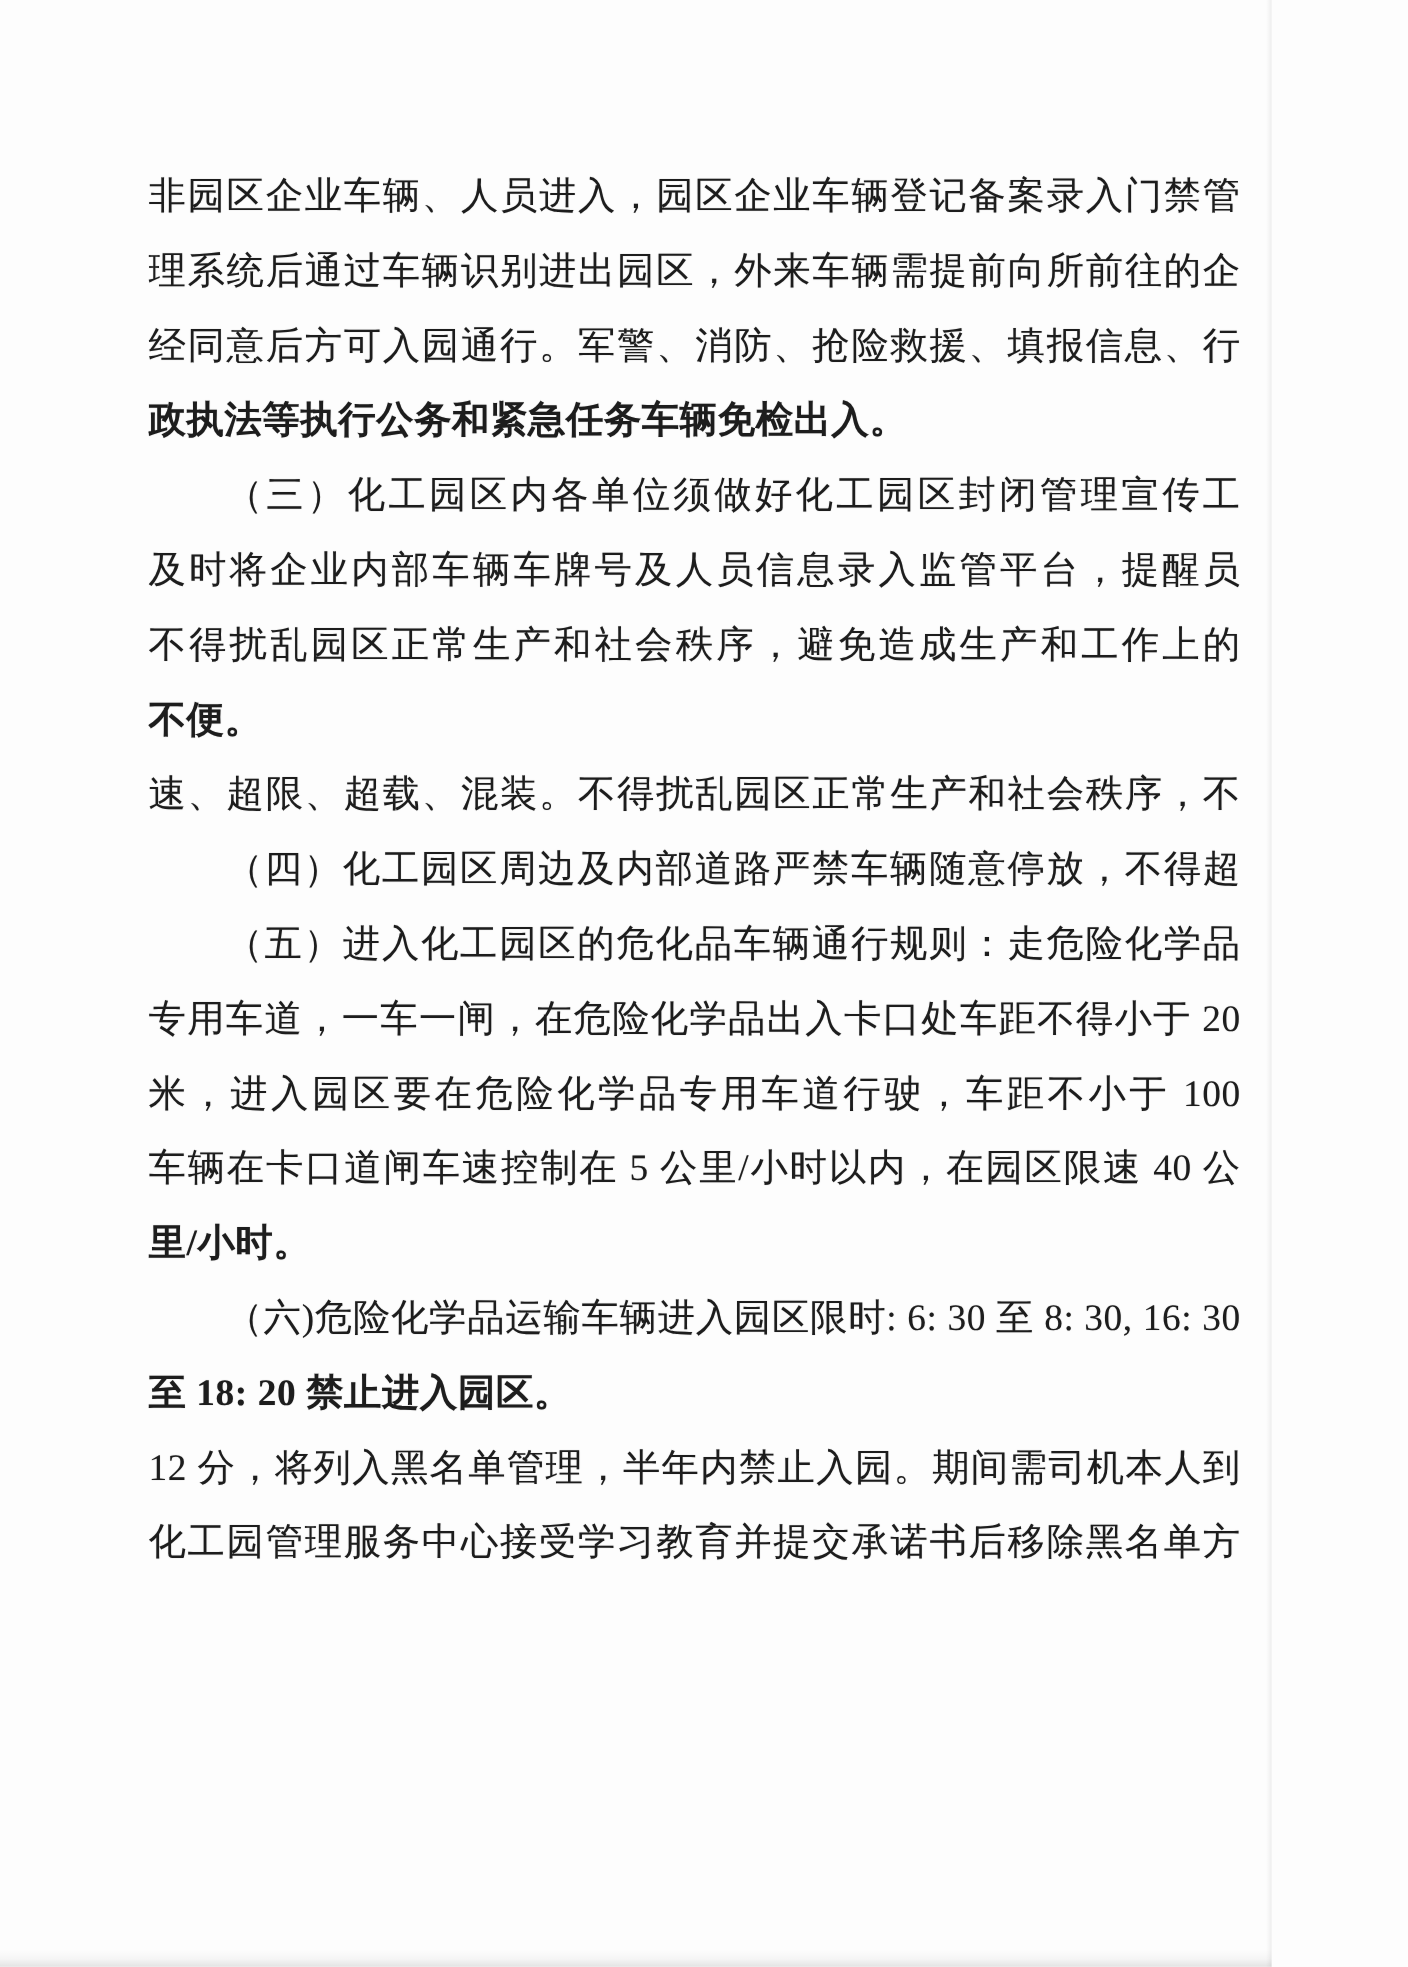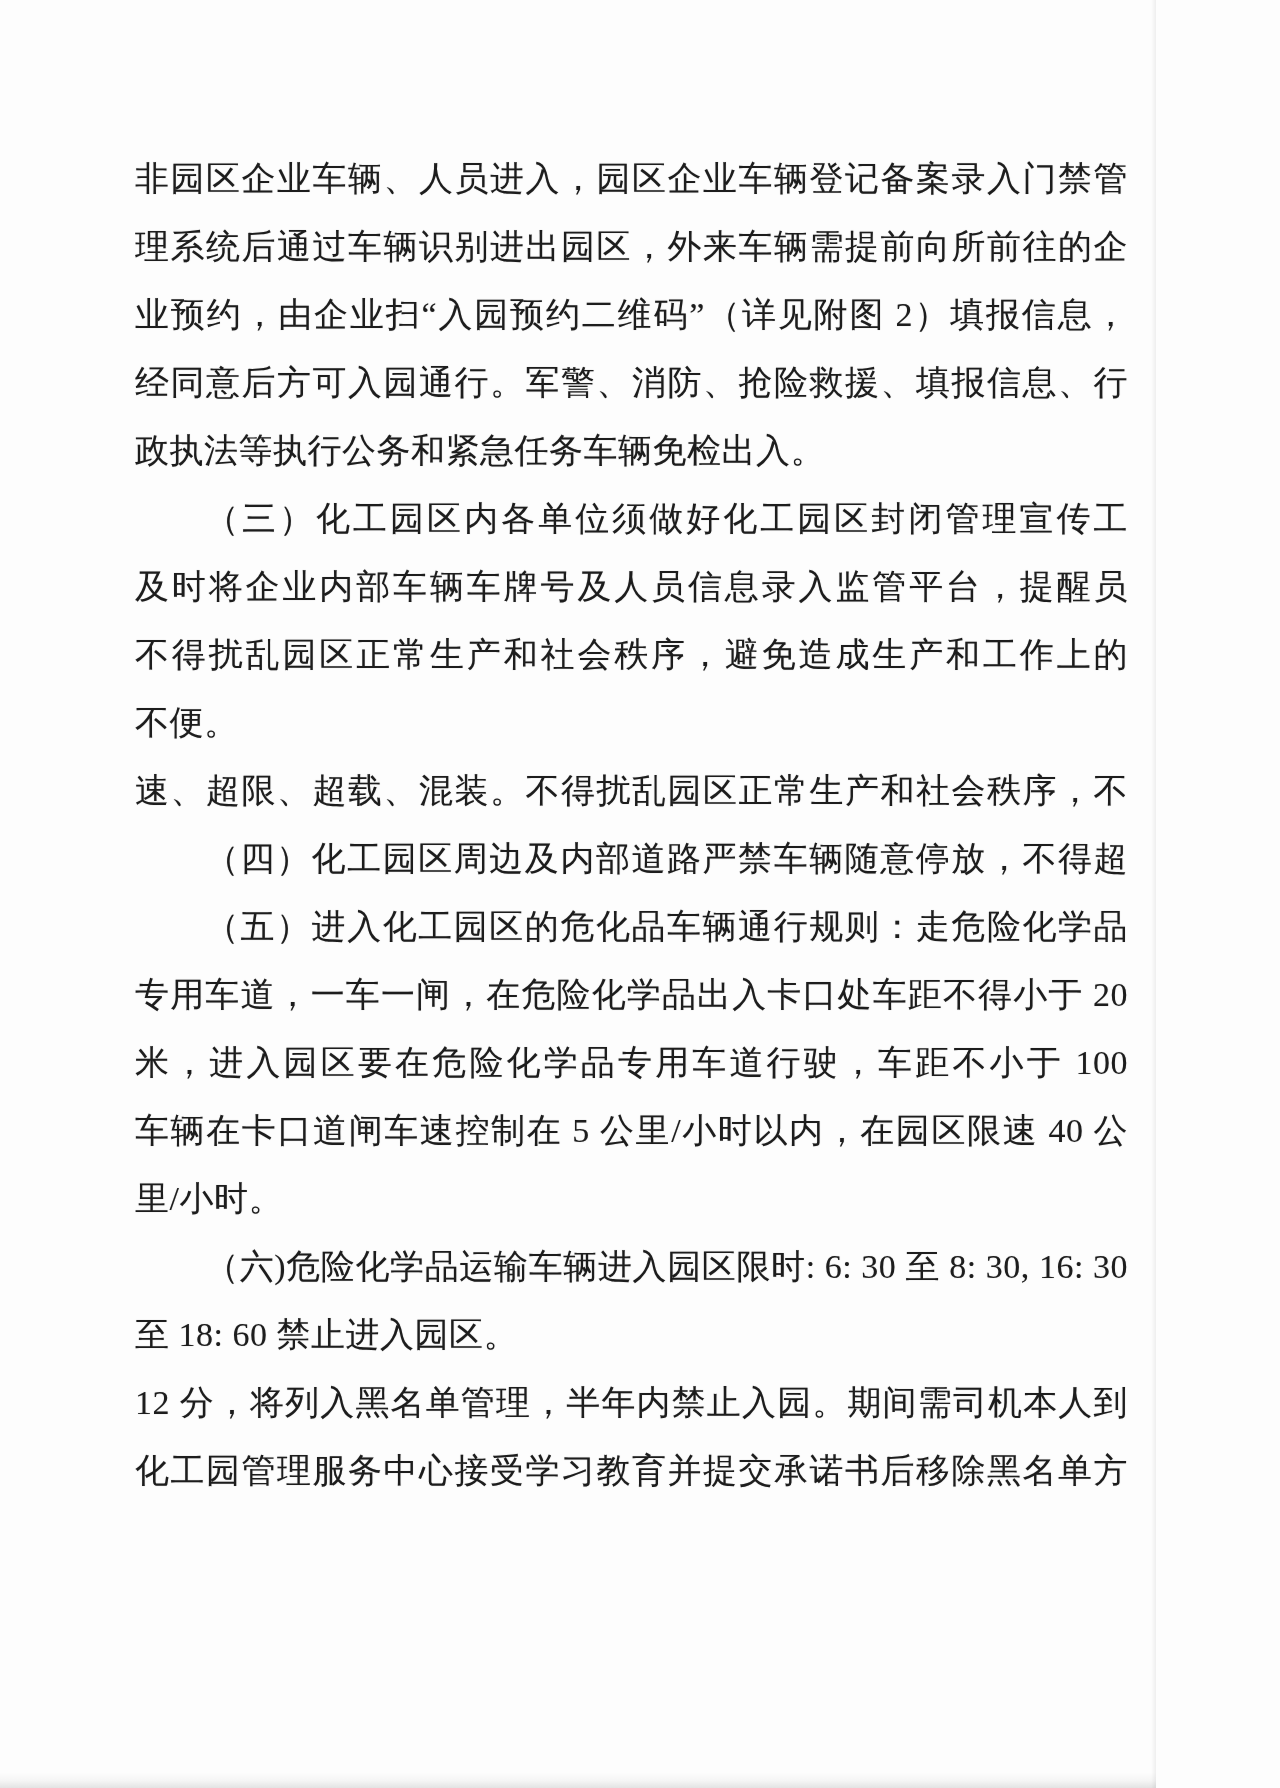--- a/index.html
+++ b/index.html
@@ -28,55 +28,54 @@
   }
   .line {
     height: 68px;
     text-align: justify;
     text-align-last: justify;
     text-justify: inter-character;
     text-shadow: 0 0 1px rgba(40,40,40,0.35);
     overflow: hidden;
   }
   .line.ind { text-indent: 70px; }
-  .line.end { text-align: center; text-align-last: left; }
+  .line.end { text-align: center; text-align-last: left; font-weight: bold; }
   .right-edge {
     position: absolute;
     top: 0; right: 0;
     width: 5px; height: 100%;
     background: linear-gradient(to right, rgba(0,0,0,0), rgba(0,0,0,0.06));
   }
   .bottom-edge {
     position: absolute;
     left: 0; bottom: 0;
     width: 100%; height: 16px;
     background: linear-gradient(to bottom, rgba(0,0,0,0) 0%, rgba(0,0,0,0.03) 55%, rgba(0,0,0,0.10) 100%);
   }
 </style>
 </head>
 <body>
 
 <div class="page">
   <div class="text-block">
     <div class="line">非园区企业车辆、人员进入，园区企业车辆登记备案录入门禁管</div>
     <div class="line">理系统后通过车辆识别进出园区，外来车辆需提前向所前往的企</div>
-    <div class="line">业预约，由企业扫“入园预约二维码”（详见附图 2）填报信息，</div>
     <div class="line">经同意后方可入园通行。军警、消防、抢险救援、填报信息、行</div>
     <div class="line end">政执法等执行公务和紧急任务车辆免检出入。</div>
     <div class="line ind">（三）化工园区内各单位须做好化工园区封闭管理宣传工作，</div>
     <div class="line">及时将企业内部车辆车牌号及人员信息录入监管平台，提醒员工、</div>
     <div class="line">不得扰乱园区正常生产和社会秩序，避免造成生产和工作上的</div>
     <div class="line end">不便。</div>
     <div class="line">速、超限、超载、混装。不得扰乱园区正常生产和社会秩序，不</div>
     <div class="line ind">（四）化工园区周边及内部道路严禁车辆随意停放，不得超</div>
     <div class="line ind">（五）进入化工园区的危化品车辆通行规则：走危险化学品</div>
     <div class="line">专用车道，一车一闸，在危险化学品出入卡口处车距不得小于 20</div>
     <div class="line">米，进入园区要在危险化学品专用车道行驶，车距不小于 100 米。</div>
     <div class="line">车辆在卡口道闸车速控制在 5 公里/小时以内，在园区限速 40 公</div>
     <div class="line end">里/小时。</div>
     <div class="line ind">（六)危险化学品运输车辆进入园区限时: 6: 30 至 8: 30, 16: 30</div>
-    <div class="line end">至 18: 60 禁止进入园区。</div>
+    <div class="line end">至 18: 20 禁止进入园区。</div>
     <div class="line">12 分，将列入黑名单管理，半年内禁止入园。期间需司机本人到</div>
     <div class="line">化工园管理服务中心接受学习教育并提交承诺书后移除黑名单方</div>
   </div>
   <div class="right-edge"></div>
   <div class="bottom-edge"></div>
 </div>
 
 </body></html>

